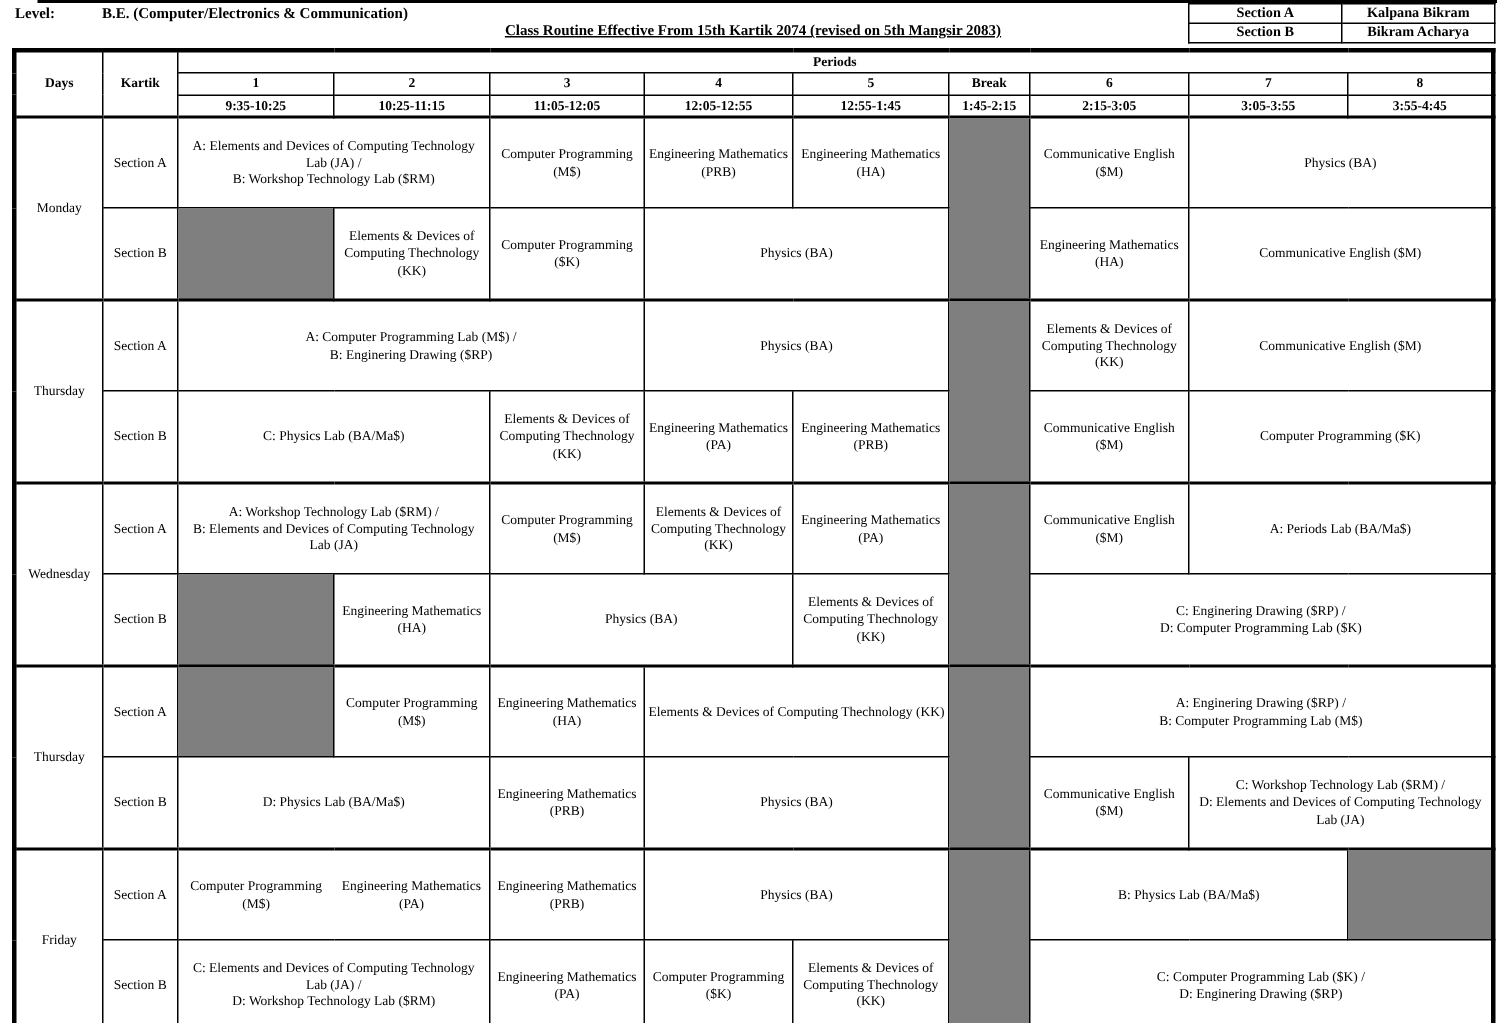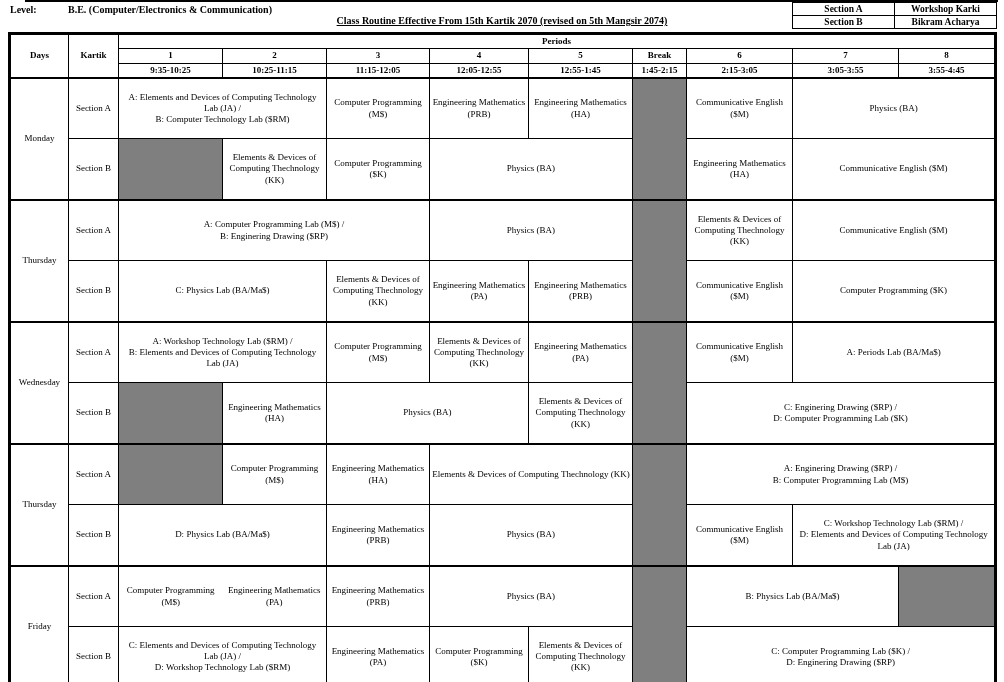--- a/index.html
+++ b/index.html
@@ -37,27 +37,27 @@
 <div class="page">
   <div class="topline"></div>
 
   <div class="meta">
     <div class="mrow">
       <span class="mlbl">Level:</span>
       <span>B.E. (Computer/Electronics &amp; Communication)</span>
     </div>
   </div>
 
-  <div class="title">Class Routine Effective From 15th Kartik 2070 (revised on 5th Mangsir 2074)</div>
+  <div class="title">Class Routine Effective From 15th Kartik 2074 (revised on 5th Mangsir 2083)</div>
 
   <table class="tbox">
     <tbody>
         <tr>
       <td>Section A</td>
-      <td>Workshop Karki</td>
+      <td>Kalpana Bikram</td>
     </tr>
     <tr>
       <td>Section B</td>
       <td>Bikram Acharya</td>
     </tr>
   </tbody>
     </table>
 
   <table class="routine">
     <colgroup>
@@ -87,34 +87,34 @@
       <td class="hdr">4</td>
       <td class="hdr">5</td>
       <td class="hdr bl2 br2">Break</td>
       <td class="hdr">6</td>
       <td class="hdr">7</td>
       <td class="hdr">8</td>
     </tr>
     <tr class="hrow">
       <td class="hdr bl2">9:35-10:25</td>
       <td class="hdr">10:25-11:15</td>
-      <td class="hdr">11:15-12:05</td>
+      <td class="hdr">11:05-12:05</td>
       <td class="hdr">12:05-12:55</td>
       <td class="hdr">12:55-1:45</td>
       <td class="hdr bl2 br2">1:45-2:15</td>
       <td class="hdr">2:15-3:05</td>
       <td class="hdr">3:05-3:55</td>
       <td class="hdr">3:55-4:45</td>
     </tr>
 
     <tr class="srow dayfirst">
       <td class="day" rowspan="2">Monday</td>
       <td class="sec">Section A</td>
       <td class="bl2" colspan="2">A: Elements and Devices of Computing Technology Lab (JA) /
-B: Computer Technology Lab ($RM)</td>
+B: Workshop Technology Lab ($RM)</td>
       <td>Computer Programming (M$)</td>
       <td>Engineering Mathematics (PRB)</td>
       <td>Engineering Mathematics (HA)</td>
       <td class="gray bl2 br2" rowspan="2"></td>
       <td>Communicative English ($M)</td>
       <td colspan="2">Physics (BA)</td>
     </tr>
     <tr class="srow">
       <td class="sec">Section B</td>
       <td class="gray bl2"></td>

